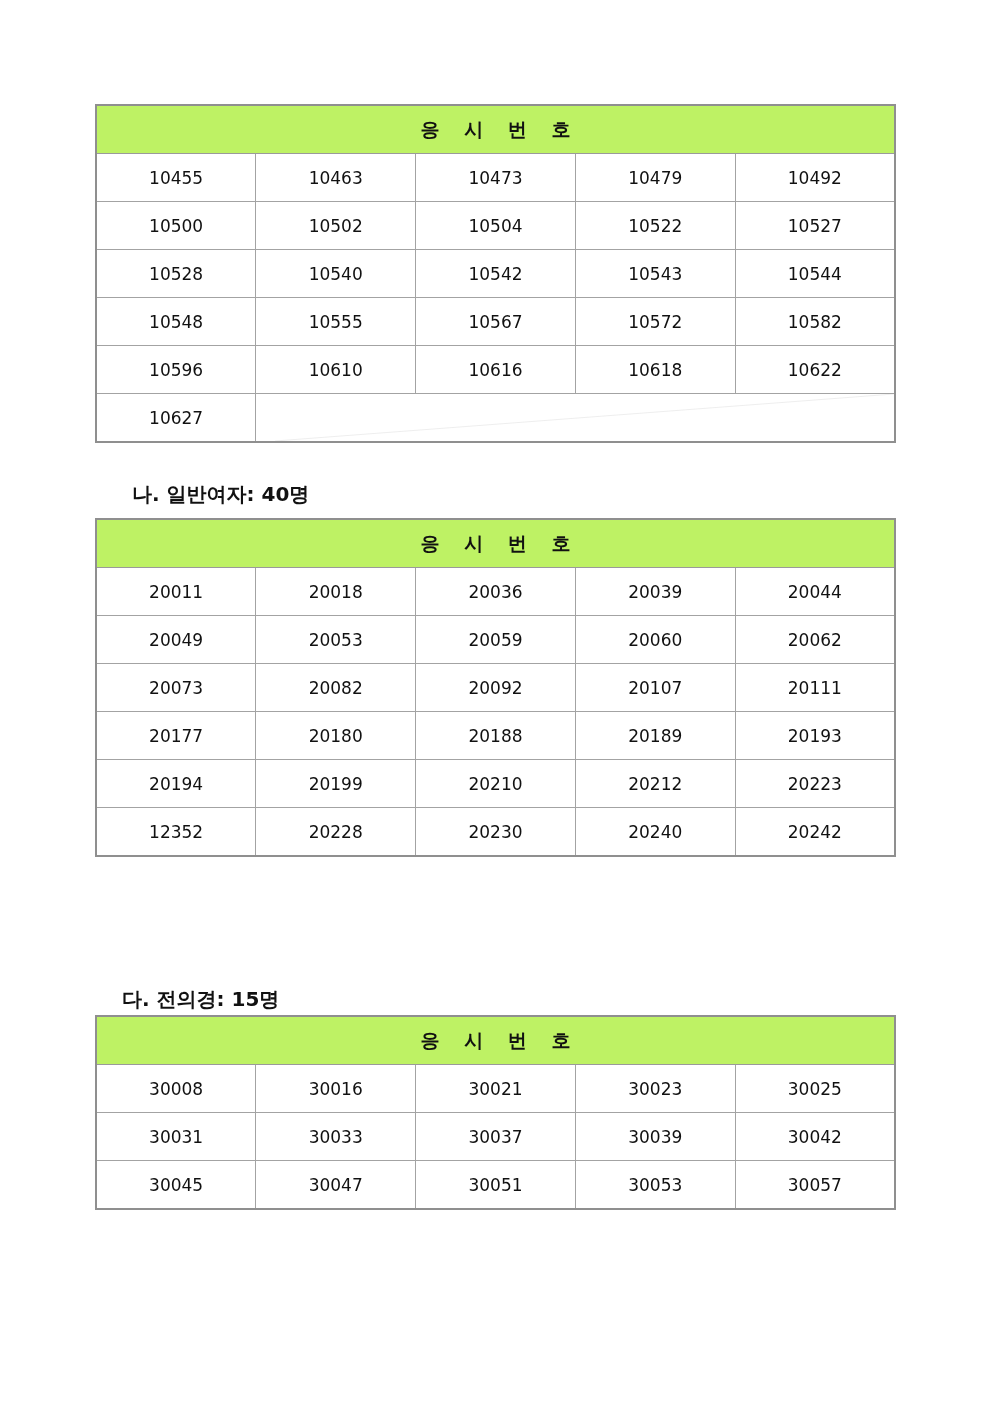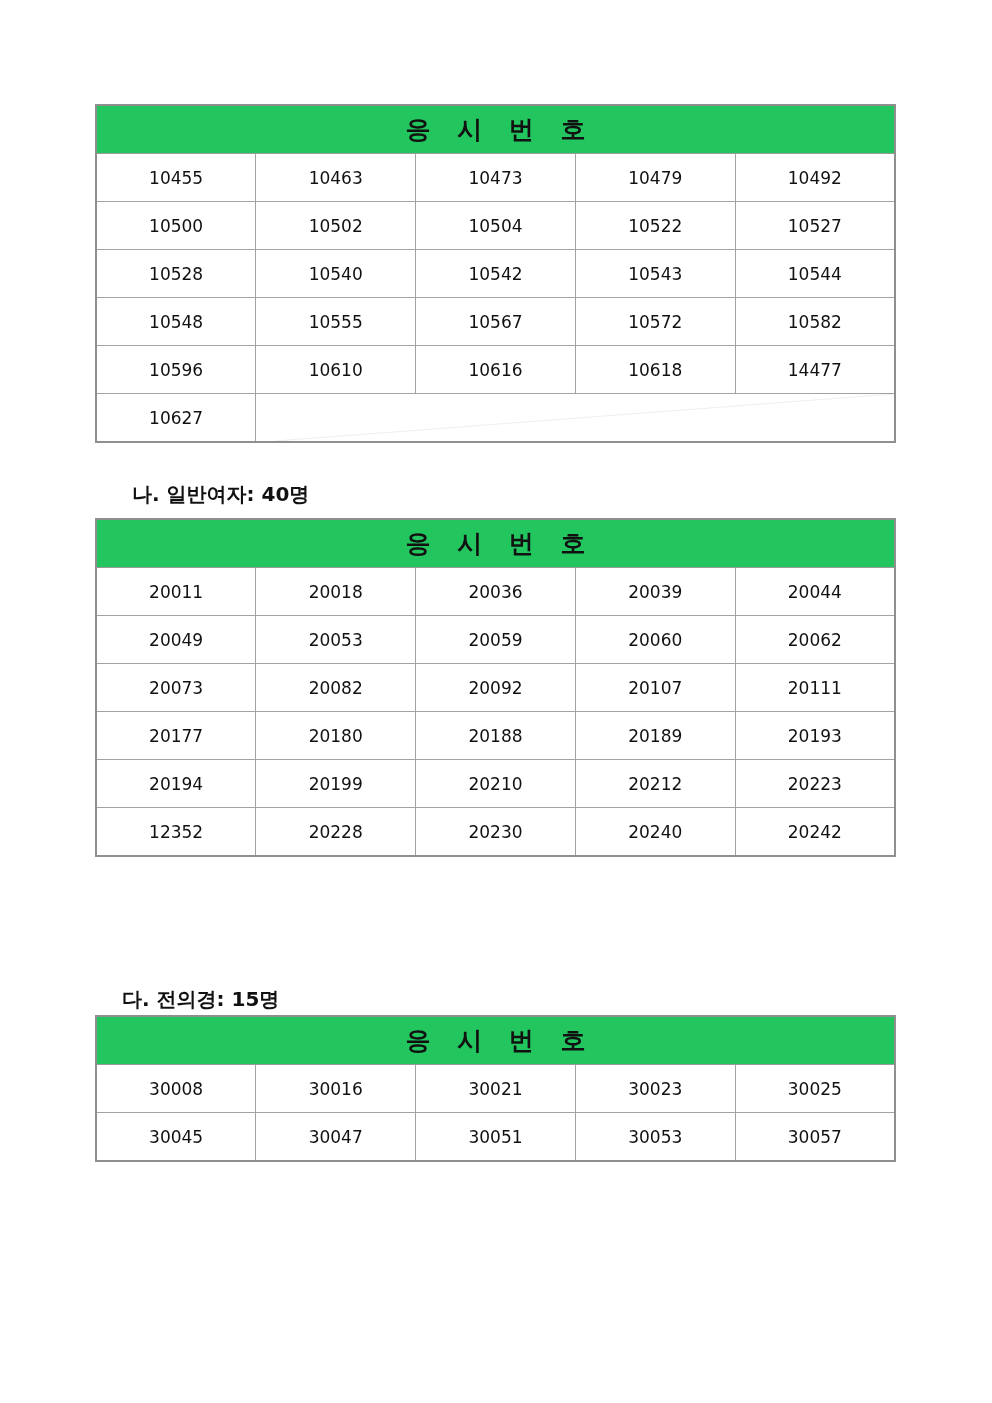--- a/index.html
+++ b/index.html
@@ -16,24 +16,24 @@
     }
     .tbl {
       position: absolute;
       left: 95px;
       width: 801px;
       border-collapse: collapse;
       table-layout: fixed;
       border: 2px solid #8f8f8f;
     }
     .tbl th {
-      background: #22c55e;
+      background: #bef264;
       height: 47px;
       font-weight: bold;
-      font-size: 25px;
+      font-size: 19px;
       letter-spacing: 0;
       word-spacing: 18px;
       border-bottom: 1px solid #9a9a9a;
       text-align: center;
       padding: 0;
     }
     .tbl td {
       height: 47px;
       border: 1px solid #a3a3a3;
       text-align: center;
@@ -96,21 +96,21 @@
         <td>10555</td>
         <td>10567</td>
         <td>10572</td>
         <td>10582</td>
       </tr>
       <tr>
         <td>10596</td>
         <td>10610</td>
         <td>10616</td>
         <td>10618</td>
-        <td>14477</td>
+        <td>10622</td>
       </tr>
       <tr>
         <td>10627</td>
         <td colspan="4" class="diag-cell">
           <svg viewBox="0 0 100 10" preserveAspectRatio="none">
             <line x1="3" y1="10" x2="100" y2="0" stroke="#8a8a8a" stroke-width="0.15" vector-effect="non-scaling-stroke"></line>
           </svg>
         </td>
       </tr>
     </tbody>
@@ -180,20 +180,27 @@
   </thead>
   <tbody id="tbody-c">
       <tr>
         <td>30008</td>
         <td>30016</td>
         <td>30021</td>
         <td>30023</td>
         <td>30025</td>
       </tr>
       <tr>
+        <td>30031</td>
+        <td>30033</td>
+        <td>30037</td>
+        <td>30039</td>
+        <td>30042</td>
+      </tr>
+      <tr>
         <td>30045</td>
         <td>30047</td>
         <td>30051</td>
         <td>30053</td>
         <td>30057</td>
       </tr>
     </tbody>
 </table>
 
 </body></html>

